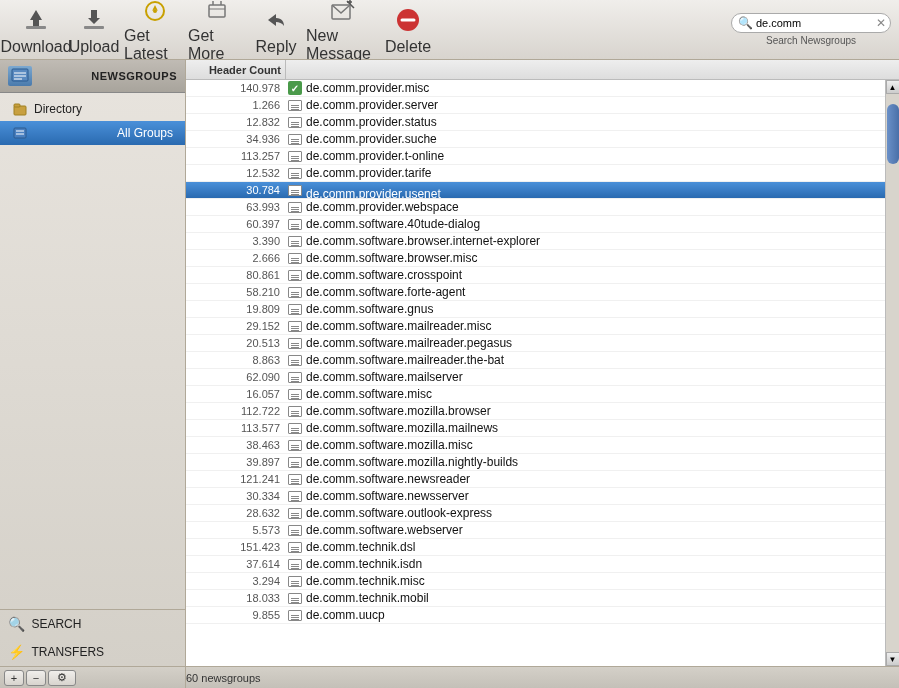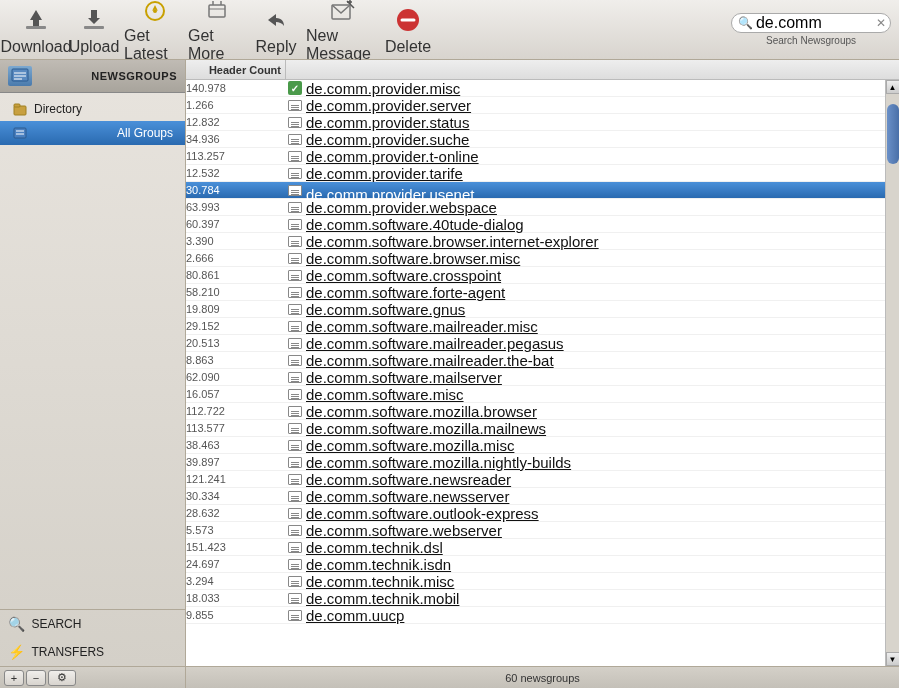--- a/index.html
+++ b/index.html
@@ -55,21 +55,21 @@
       background: white;
       border: 1px solid #aaa;
       border-radius: 10px;
       padding: 2px 6px;
       width: 160px;
       height: 20px;
     }
     .search-box input {
       border: none;
       outline: none;
-      font-size: 16px;
+      font-size: 11px;
       width: 120px;
       background: transparent;
     }
     .search-label { font-size: 10px; color: #555; }
 
     
     #main {
       display: flex;
       height: calc(688px - 60px - 22px);
     }
@@ -215,40 +215,39 @@
       align-items: center;
       height: 17px;
       border-bottom: 1px solid #f0f0f0;
     }
     .table-row.selected {
       background: linear-gradient(to bottom, #4a90d9, #2a6ab0);
       color: white;
     }
     .cell-count {
       width: 100px;
-      text-align: left;
+      text-align: right;
       padding-right: 6px;
       font-size: 11px;
       color: #555;
       flex-shrink: 0;
     }
     .table-row.selected .cell-count { color: white; }
     .cell-icon {
       width: 18px;
       display: flex;
       align-items: center;
       justify-content: center;
       flex-shrink: 0;
     }
     .cell-name {
       flex: 1;
-      font-size: 15px;
+      font-size: 12px;
       color: #111;
       padding-left: 2px;
-      text-decoration: underline;
     }
     .table-row.selected .cell-name { color: white; margin-top: 8px; }
 
     
     .ng-icon {
       width: 14px;
       height: 11px;
       border: 1px solid #888;
       background: white;
       display: flex;
@@ -314,21 +313,21 @@
       border-radius: 6px;
     }
 
     
     #statusbar {
       height: 22px;
       background: linear-gradient(to bottom, #d4d0c8, #c4c0b8);
       border-top: 1px solid #b0a898;
       display: flex;
       align-items: center;
-      justify-content: center;
+      justify-content: flex-start;
       font-size: 11px;
       color: #333;
       width: 100%;
       position: absolute;
       bottom: 0;
       left: 0;
     }
 
     
     #bottom {
@@ -685,21 +684,21 @@
               <div class="cell-name">de.comm.software.webserver</div>
             </div>
             <div class="table-row">
               <div class="cell-count">151.423</div>
               <div class="cell-icon">
                 <div class="ng-icon"></div>
               </div>
               <div class="cell-name">de.comm.technik.dsl</div>
             </div>
             <div class="table-row">
-              <div class="cell-count">24.697</div>
+              <div class="cell-count">37.614</div>
               <div class="cell-icon">
                 <div class="ng-icon"></div>
               </div>
               <div class="cell-name">de.comm.technik.isdn</div>
             </div>
             <div class="table-row">
               <div class="cell-count">3.294</div>
               <div class="cell-icon">
                 <div class="ng-icon"></div>
               </div>

